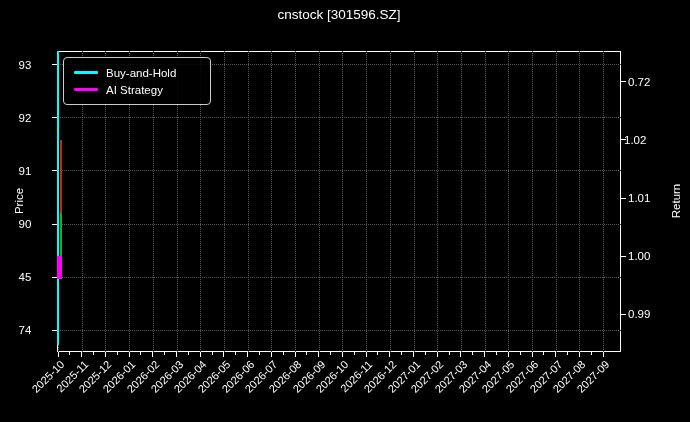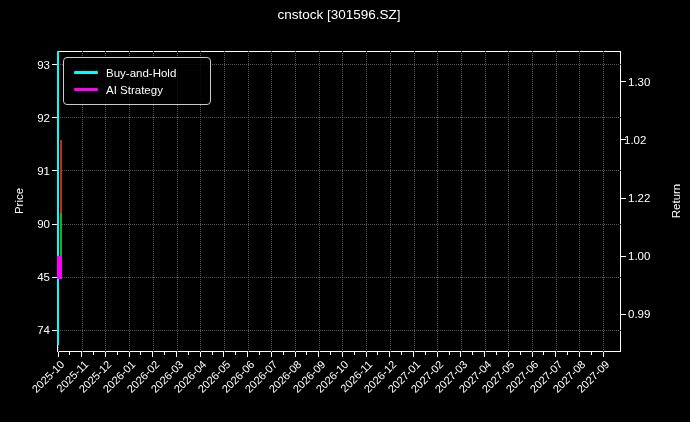--- a/index.html
+++ b/index.html
@@ -7,21 +7,21 @@
           font-family:Liberation Sans, sans-serif;color:#fff;overflow:hidden;}
   .title{position:absolute;left:57px;top:7px;width:564px;text-align:center;
          font-size:13.5px;color:#fff;}
   .plot{position:absolute;left:57px;top:51px;width:564px;height:301px;
         border:1px solid #fff;box-sizing:border-box;z-index:1;}
   .grid{position:absolute;z-index:2;}
   .grid.h{border-top:1px dotted #565656;height:0;}
   .grid.v{border-left:1px dotted #565656;width:0;}
   .tick{position:absolute;background:#fff;z-index:4;}
   .ylab{position:absolute;font-size:11.5px;line-height:16px;color:#fff;}
-  .ylab.left{text-align:right;}
+  .ylab.left{text-align:center;}
   .ylab.right{text-align:left;}
   .xlab{position:absolute;font-size:11px;line-height:13px;white-space:nowrap;
         color:#fff;transform:translateX(-100%) rotate(-45deg);
         transform-origin:100% 0;}
   .axis-label{position:absolute;font-size:11.5px;color:#fff;white-space:nowrap;
         transform:translate(-50%,-50%) rotate(-90deg);}
   .strip{position:absolute;z-index:3;}
   .legend{position:absolute;left:63px;top:57px;width:148px;box-sizing:border-box;
         border:1px solid #ccc;border-radius:4px;background:rgba(0,0,0,0.85);
         padding:6px 10px;z-index:6;}
@@ -61,25 +61,25 @@
     <div class="grid h" style="left: 57px; top: 223.562px; width: 564px;"></div>
     <div class="tick" style="left: 52px; top: 223.562px; width: 5px; height: 1px;"></div>
     <div class="ylab left" style="left: 0px; top: 216.062px; width: 50px;">90</div>
     <div class="grid h" style="left: 57px; top: 276.648px; width: 564px;"></div>
     <div class="tick" style="left: 52px; top: 276.648px; width: 5px; height: 1px;"></div>
     <div class="ylab left" style="left: 0px; top: 269.148px; width: 50px;">45</div>
     <div class="grid h" style="left: 57px; top: 329.735px; width: 564px;"></div>
     <div class="tick" style="left: 52px; top: 329.735px; width: 5px; height: 1px;"></div>
     <div class="ylab left" style="left: 0px; top: 322.235px; width: 50px;">74</div>
     <div class="tick" style="left: 621px; top: 81.2973px; width: 5px; height: 1px;"></div>
-    <div class="ylab right" style="left: 628px; top: 73.7973px; width: 40px;">1.30</div>
+    <div class="ylab right" style="left: 628px; top: 73.7973px; width: 40px;">0.72</div>
     <div class="tick" style="left: 621px; top: 139.405px; width: 5px; height: 1px;"></div>
     <div class="ylab right" style="left: 624px; top: 131.905px; width: 40px;">1.02</div>
     <div class="tick" style="left: 621px; top: 197.514px; width: 5px; height: 1px;"></div>
-    <div class="ylab right" style="left: 628px; top: 190.014px; width: 40px;">1.22</div>
+    <div class="ylab right" style="left: 628px; top: 190.014px; width: 40px;">1.01</div>
     <div class="tick" style="left: 621px; top: 255.622px; width: 5px; height: 1px;"></div>
     <div class="ylab right" style="left: 628px; top: 248.122px; width: 40px;">1.00</div>
     <div class="tick" style="left: 621px; top: 313.73px; width: 5px; height: 1px;"></div>
     <div class="ylab right" style="left: 628px; top: 306.23px; width: 40px;">0.99</div>
     <div class="grid v" style="left: 58px; top: 51px; height: 301px;"></div>
     <div class="tick" style="left: 57.5px; top: 352px; width: 1px; height: 5px;"></div>
     <div class="tick" style="left: 69.35px; top: 352px; width: 1px; height: 3px;"></div>
     <div class="xlab" style="left: 58px; top: 358px;">2025-10</div>
     <div class="grid v" style="left: 81.7px; top: 51px; height: 301px;"></div>
     <div class="tick" style="left: 81.2px; top: 352px; width: 1px; height: 5px;"></div>

